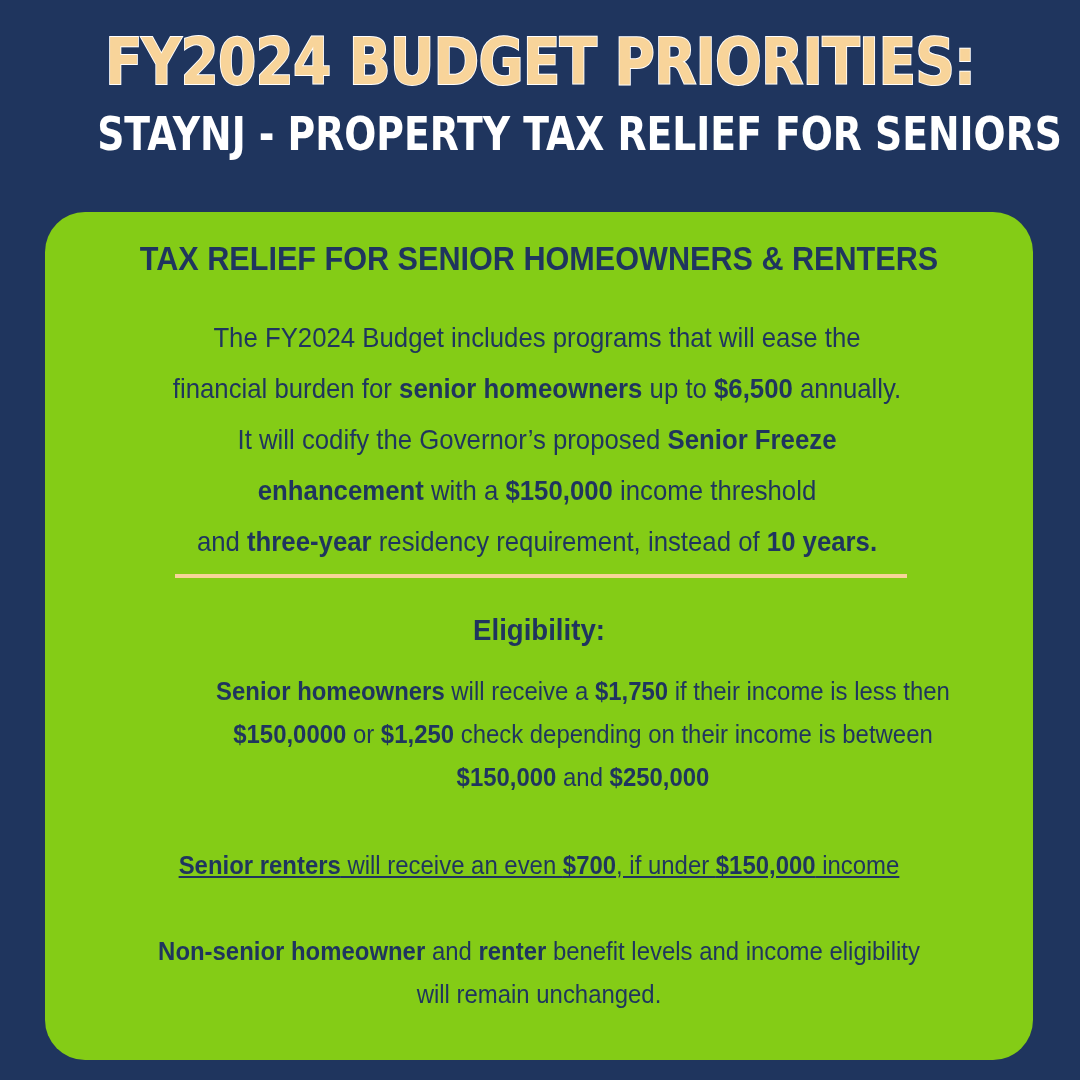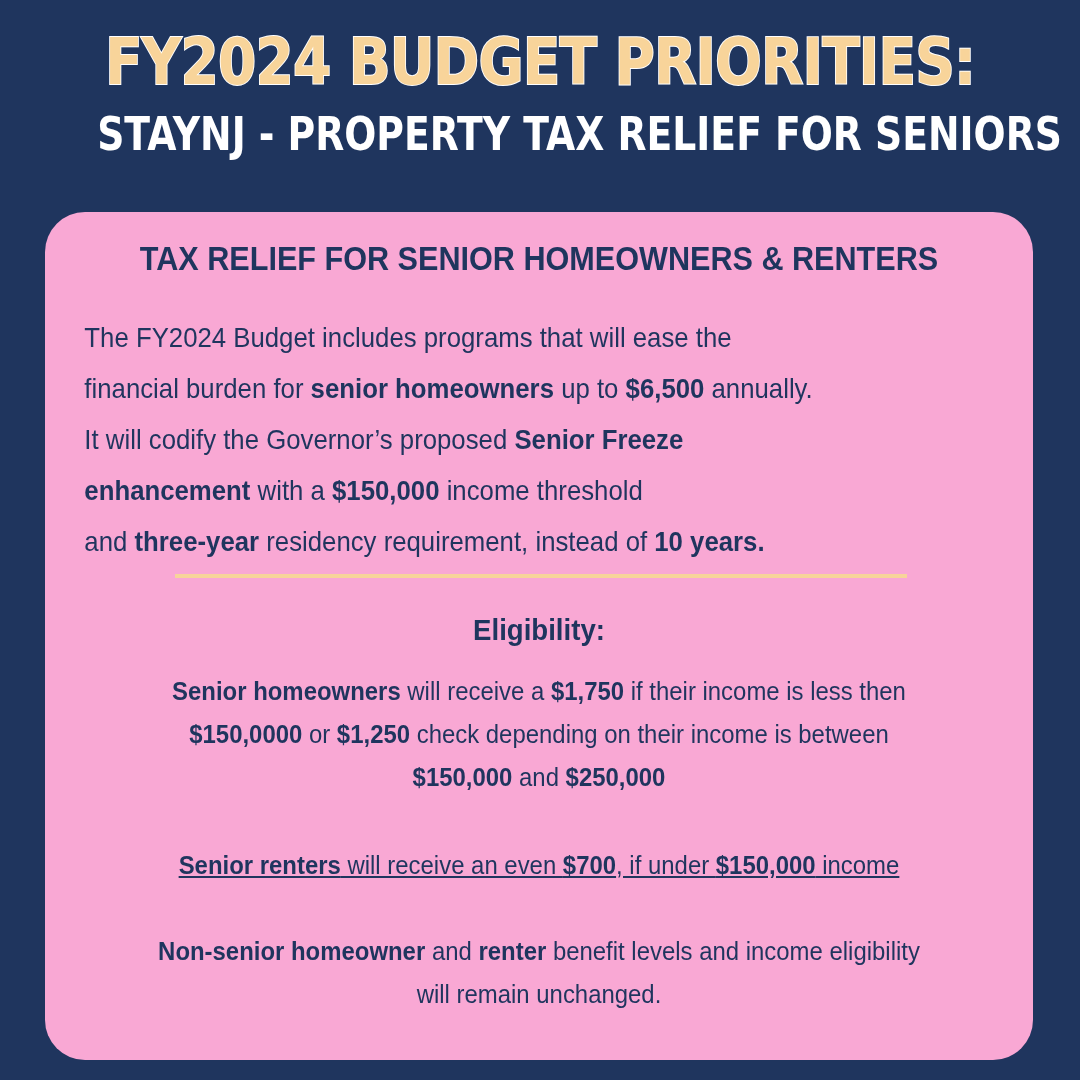--- a/index.html
+++ b/index.html
@@ -46,21 +46,21 @@
       transform: scaleX(0.82);
       transform-origin: center;
       white-space: nowrap;
     }
     .card {
       position: absolute;
       left: 45px;
       top: 212px;
       width: 988px;
       height: 848px;
-      background: #f9a8d4;
+      background: #84cc16;
       border-radius: 40px;
       color: #1f355e;
     }
     .card-title {
       position: absolute;
       left: 0;
       top: 24px;
       width: 988px;
       text-align: center;
       font-family: "Liberation Sans", sans-serif;
@@ -69,20 +69,21 @@
       line-height: 44px;
       transform: scaleX(0.9);
       transform-origin: center;
       white-space: nowrap;
     }
     .intro {
       position: absolute;
       left: 0;
       top: 100px;
       width: 984px;
+      text-align: center;
       font-size: 28px;
       line-height: 51px;
       white-space: nowrap;
     }
     .intro .line, .elig-block .line {
       display: block;
       transform: scaleX(0.92);
       transform-origin: center;
     }
     b {
@@ -110,21 +111,21 @@
     }
     .elig-block {
       position: absolute;
       left: 0;
       width: 988px;
       text-align: center;
       font-size: 26px;
       line-height: 43px;
       white-space: nowrap;
     }
-    .elig-1 { top: 458px; }
+    .elig-1 { top: 458px; padding-left: 44px; }
     .elig-2 { top: 632px; text-decoration: underline; }
     .elig-3 { top: 718px; }
   </style>
 </head>
 <body>
 
 <div class="headline">FY2024 BUDGET PRIORITIES:</div>
 <div class="subheadline">STAYNJ - PROPERTY TAX RELIEF FOR SENIORS</div>
 
 <div class="card">

